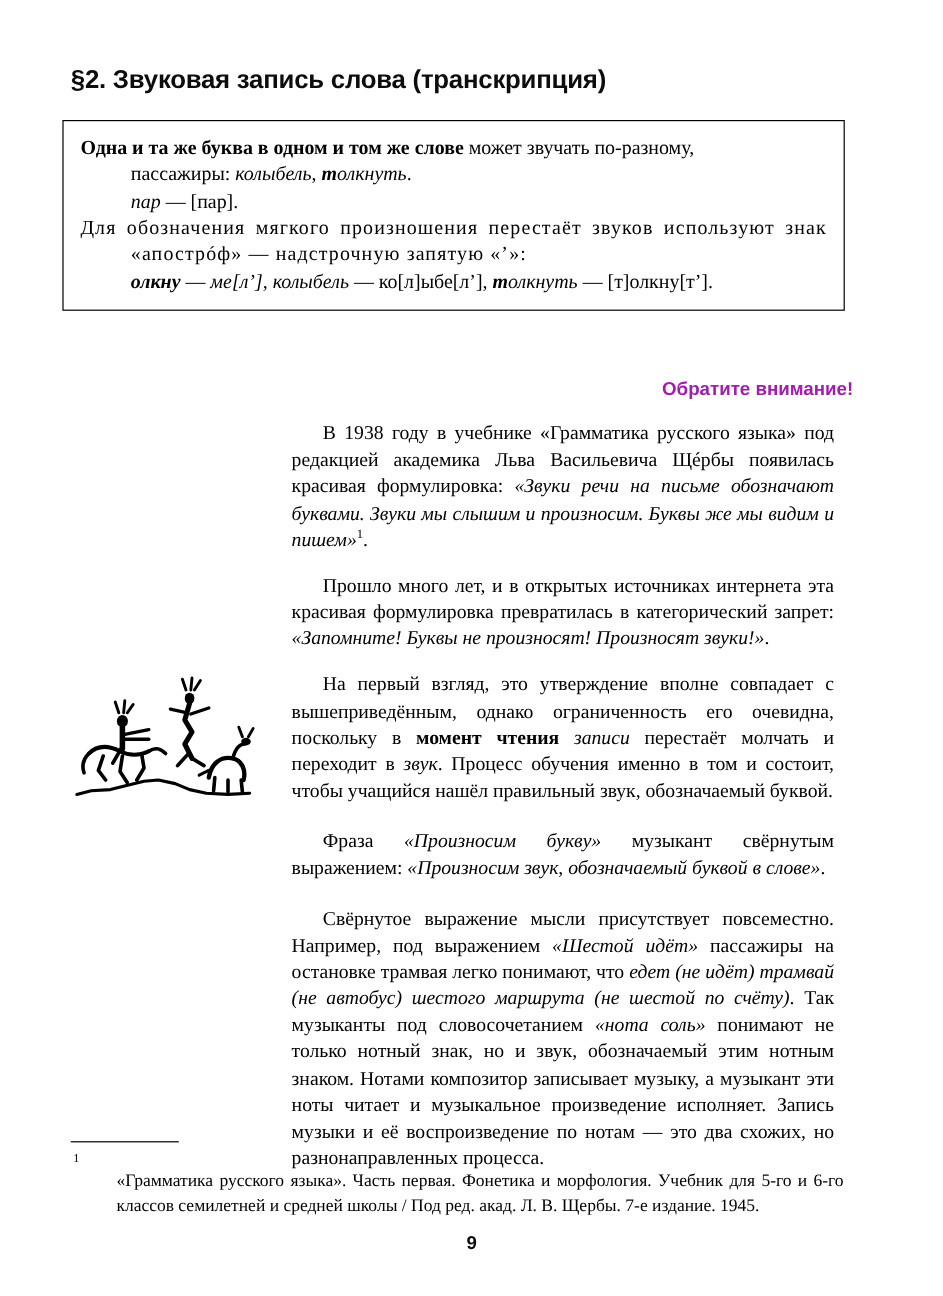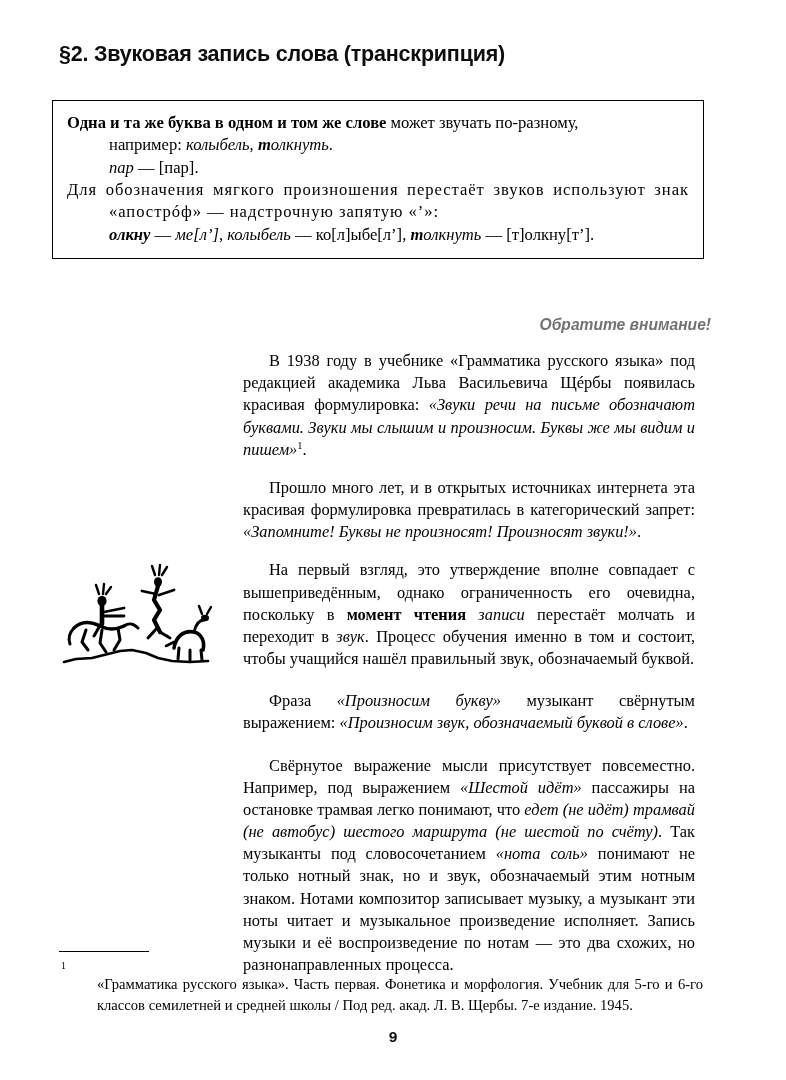--- a/index.html
+++ b/index.html
@@ -18,21 +18,21 @@
   .page {
     position: absolute;
     left: 0; top: 0;
     width: 786px; height: 1080px;
   }
 
   
   .section-heading {
     position: absolute;
     left: 59px;
-    top: 42px;
+    top: 54px;
     width: 660px;
     font-family: "Liberation Sans", "DejaVu Sans", sans-serif;
     font-weight: bold;
     font-size: 21.5px;
     letter-spacing: -0.2px;
     color: #0d0d0d;
   }
 
   
   .definition-box {
@@ -66,22 +66,21 @@
     left: 227px;
     top: 316px;
     width: 484px;
   }
   .attn-heading {
     font-family: "Liberation Sans", "DejaVu Sans", sans-serif;
     font-weight: bold;
     font-size: 15.6px;
     text-align: right;
     margin: 0 0 2px 0;
-    color: #737373;
-    font-style: italic;
+    color: #a21caf;
   }
   p.para {
     margin: 16px;
     font-size: 16.4px;
     line-height: 1.352;
     text-align: justify;
     text-indent: 26px;
     hyphens: manual;
   }
   p.para i { font-style: italic; }
@@ -149,21 +148,21 @@
 
   <div class="section-heading">§2. Звуковая запись слова (транскрипция)</div>
 
   <div class="definition-box">
 
     <div class="def-line hang">
       <b>Одна и та же буква в одном и том же слове</b><span> может звучать по-разному,</span>
     </div>
 
     <div class="def-line">
-      <span>например: </span><i>колыбель</i><span>, </span><span class="bi">т</span><i>олкнуть</i><span>.</span>
+      <span>пассажиры: </span><i>колыбель</i><span>, </span><span class="bi">т</span><i>олкнуть</i><span>.</span>
     </div>
 
 
     <div class="def-line">
       <i>пар</i><span> — </span><span>[пар].</span>
     </div>
 
     <div class="def-line hang spread">Для обозначения мягкого произношения перестаёт звуков используют знак «апострóф» — надстрочную запятую «’»:</div>
 
     <div class="def-line">

